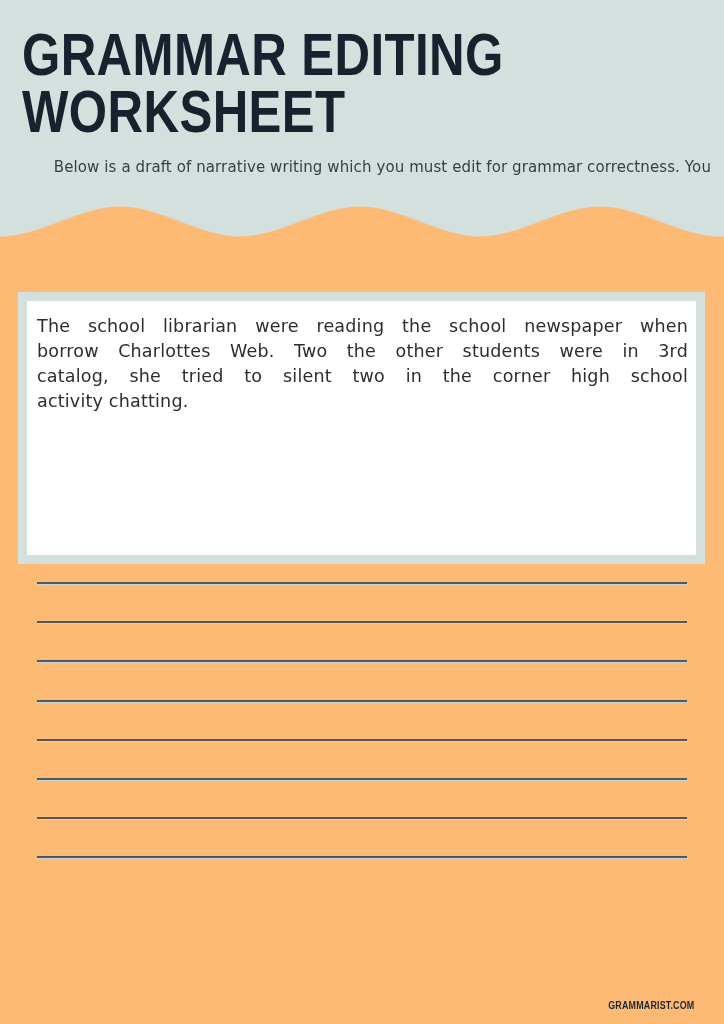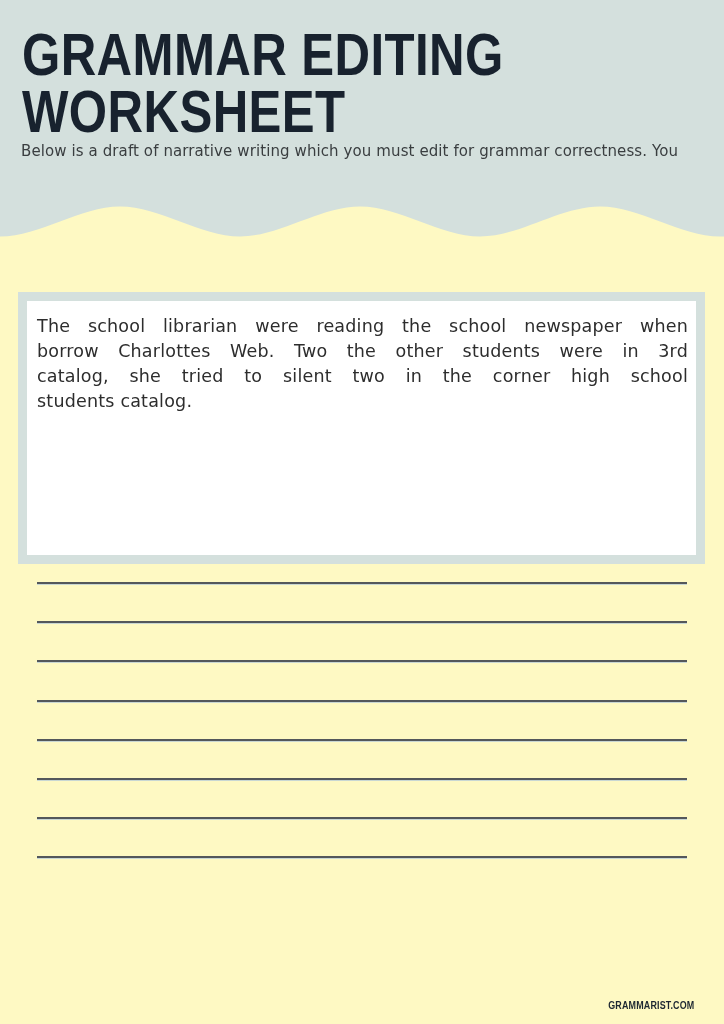--- a/index.html
+++ b/index.html
@@ -9,21 +9,21 @@
     --draft-text:#2d2d2d;
     --line-color:#54585b;
     --line-shadow:#c9d7d3;
     --footer-color:#1d2731;
   }
   *{margin:0;padding:0;box-sizing:border-box;}
   html,body{background:#ffffff;}
   .page{
     position:relative;
     width:724px;height:1024px;
-    background:#fef9c3;
+    background:#fdba74;
     overflow:hidden;
     font-family:"DejaVu Sans", sans-serif;
   }
   
   .header-band{
     position:absolute;top:0;left:0;
     width:724px;height:205px;
     background:var(--sage);
   }
   .header-wave{
@@ -35,26 +35,27 @@
     font-family:"Liberation Sans", sans-serif;
     font-weight:800;
     font-size:60px;line-height:57px;
     letter-spacing:0.5px;
     color:var(--title-color);
     transform:scaleX(0.82);
     transform-origin:left top;
     white-space:nowrap;
   }
   .page-subtitle{
-    position:absolute;top:140px;left:21px;
+    position:absolute;top:156px;left:21px;
     width:690px;
     font-size:15px;line-height:23.5px;
     letter-spacing:0.1px;
     color:var(--subtitle-color);
     white-space:nowrap;
+    text-align:right;
   }
   
   .draft-box{
     position:absolute;left:18px;top:292px;
     width:687px;height:272px;
     border:9px solid var(--sage);
     background:#ffffff;
   }
   .draft-paragraph{
     position:absolute;left:10px;right:8px;top:13px;
@@ -115,21 +116,21 @@
 
   <div class="page-subtitle">
     <div>Below is a draft of narrative writing which you must edit for grammar correctness. You</div>
   </div>
 
   <div class="draft-box">
     <div class="draft-paragraph">
         <div class="draft-line">The school librarian were reading the school newspaper when</div>
         <div class="draft-line">borrow Charlottes Web. Two the other students were in 3rd</div>
         <div class="draft-line">catalog, she tried to silent two in the corner high school</div>
-        <div class="draft-line">students catalog.</div>
+        <div class="draft-line">activity chatting.</div>
       </div>
   </div>
 
   <div class="answer-lines">
       <div class="answer-line"></div>
       <div class="answer-line"></div>
       <div class="answer-line"></div>
       <div class="answer-line"></div>
       <div class="answer-line"></div>
       <div class="answer-line"></div>

